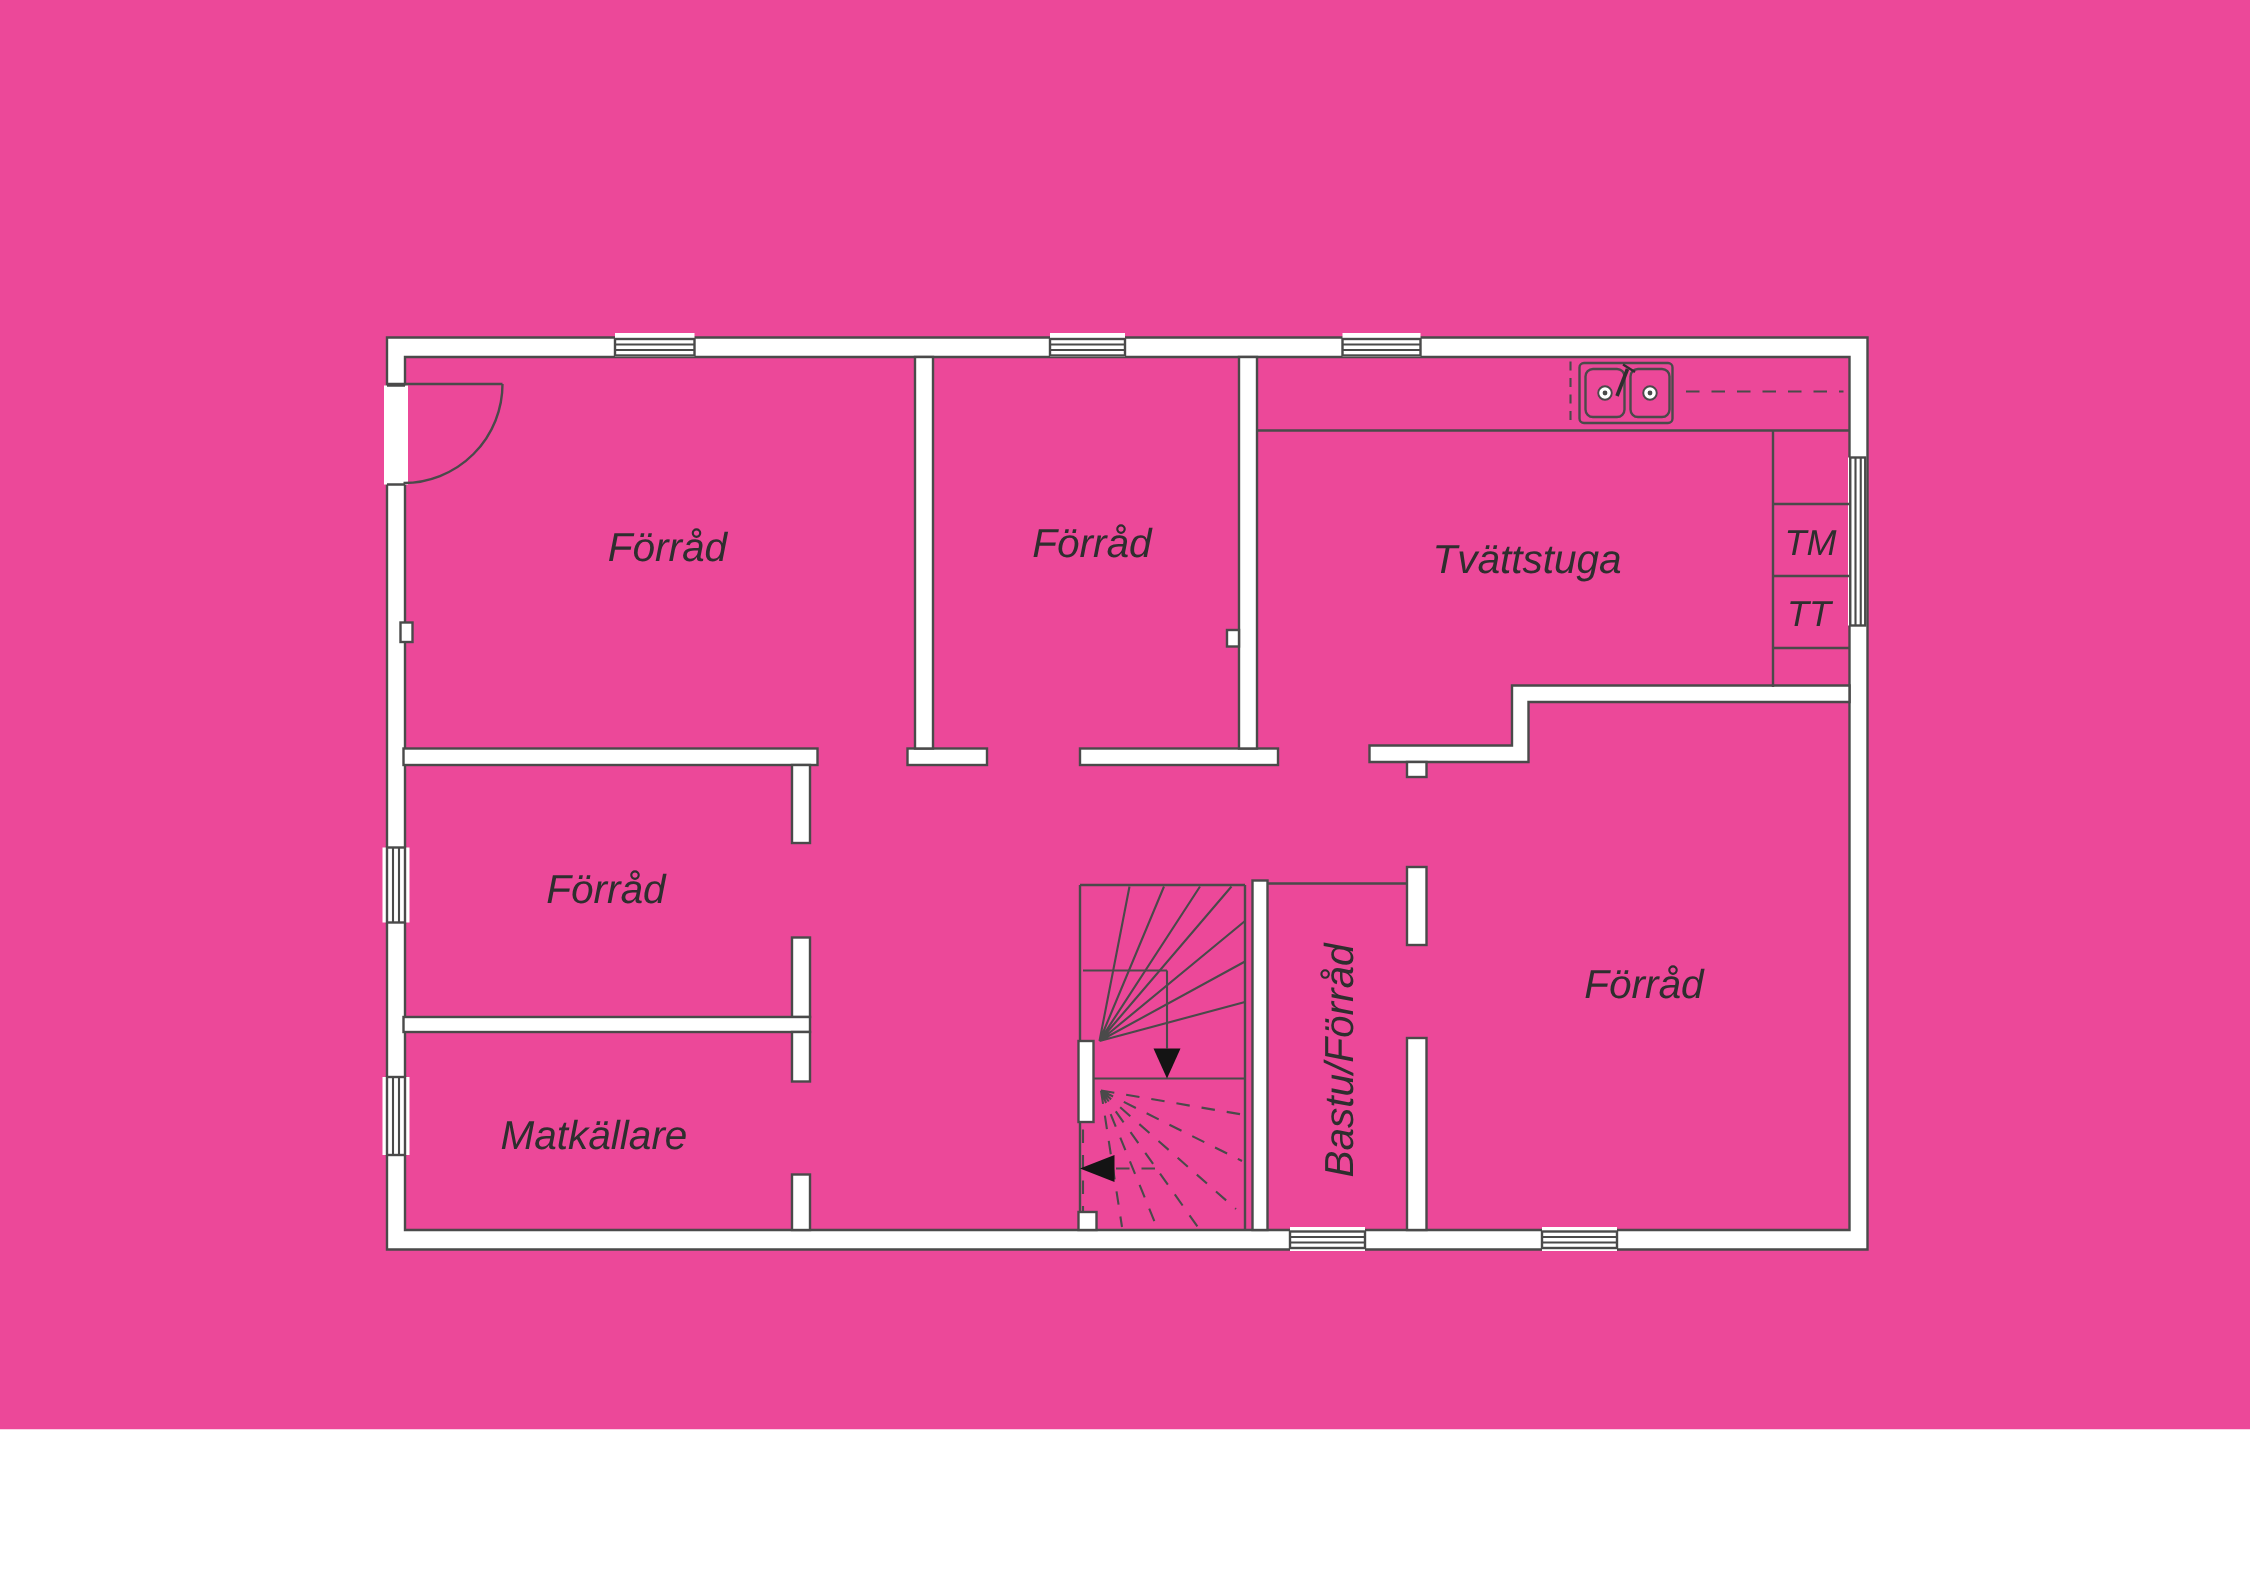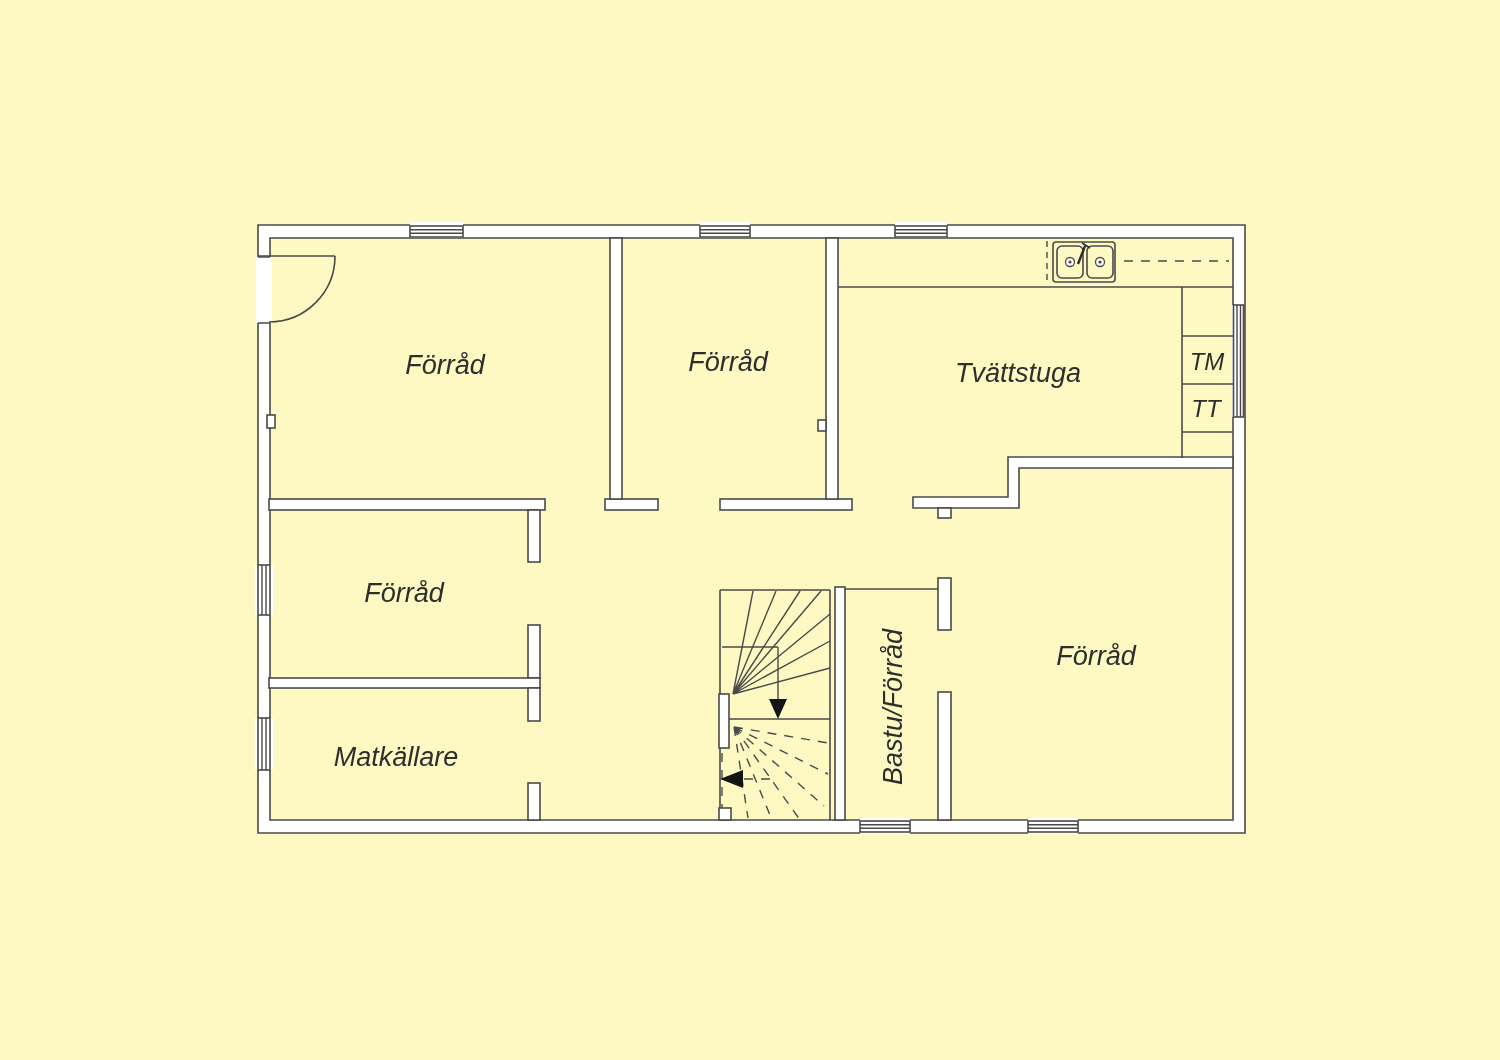--- a/index.html
+++ b/index.html
@@ -1,16 +1,16 @@
 <!DOCTYPE html>
 <html><head>
 <meta charset="utf-8">
 <style>
   html,body{margin:0;padding:0;background:#ffffff;}
-  .page{position:relative;width:1500px;height:1060px;background:#fef9c3;overflow:hidden;}
+  .page{position:relative;width:1500px;height:953px;background:#ec4899;overflow:hidden;}
   svg{display:block;}
   .wall{fill:#ffffff;stroke:#4a4a4a;stroke-width:1.6;}
   .ln{fill:none;stroke:#4a4a4a;stroke-width:1.6;}
   .thin{fill:none;stroke:#4a4a4a;stroke-width:1.4;}
   .dash{fill:none;stroke:#4a4a4a;stroke-width:1.4;stroke-dasharray:9 8;}
   .dashsm{fill:none;stroke:#4a4a4a;stroke-width:1.4;stroke-dasharray:6 5;}
   .whiteout{fill:#ffffff;stroke:none;}
   .arrow{fill:#141414;stroke:none;}
   .txt{font-family:"Liberation Sans",sans-serif;font-style:italic;font-size:27px;fill:#2e2e2e;text-anchor:middle;}
   .txt-small{font-family:"Liberation Sans",sans-serif;font-style:italic;font-size:24px;fill:#2e2e2e;text-anchor:middle;}

